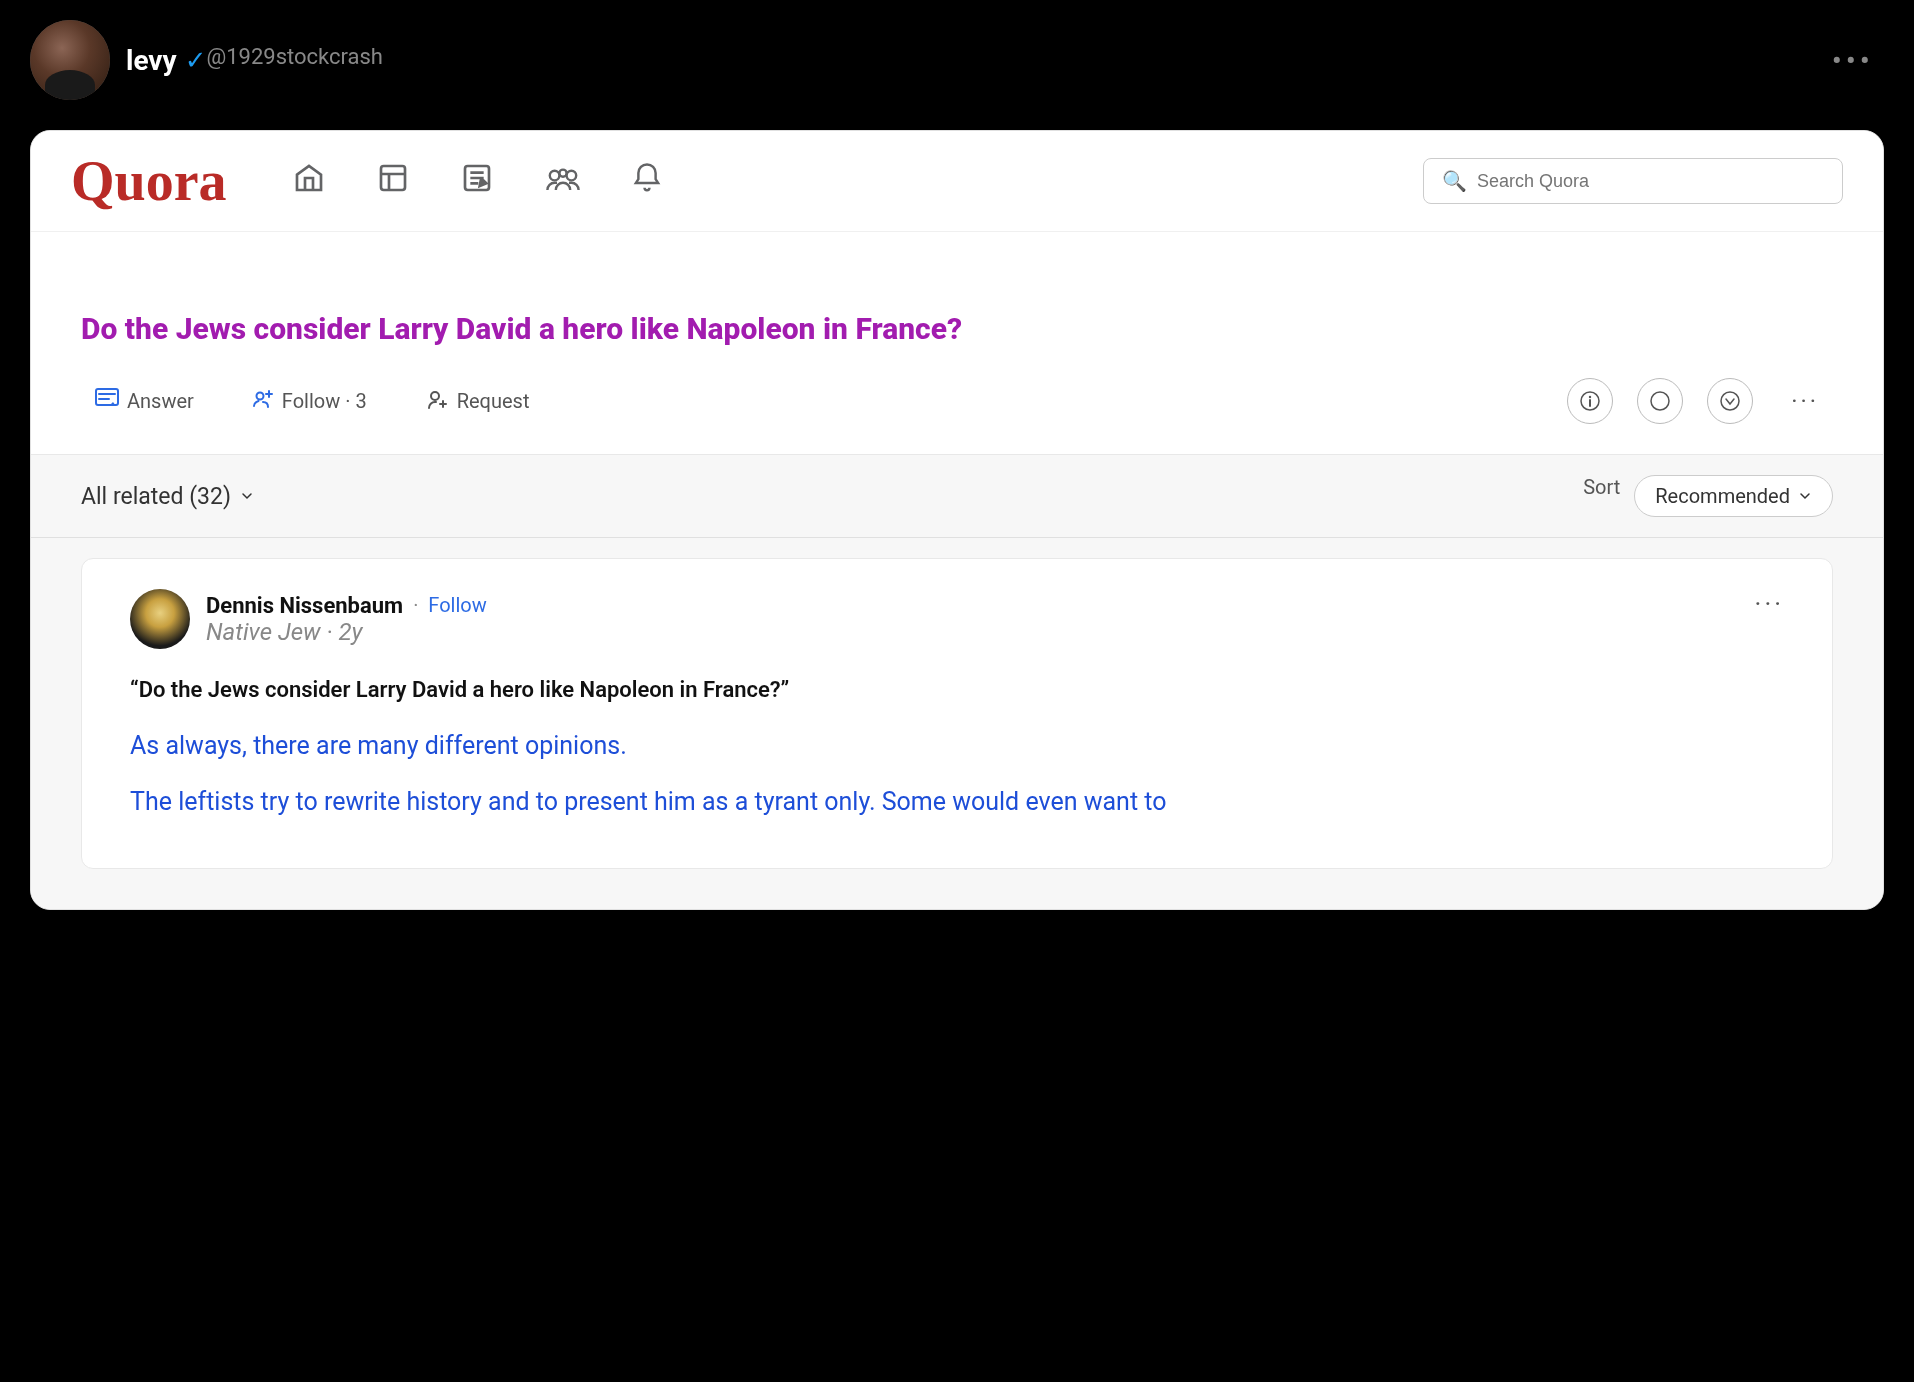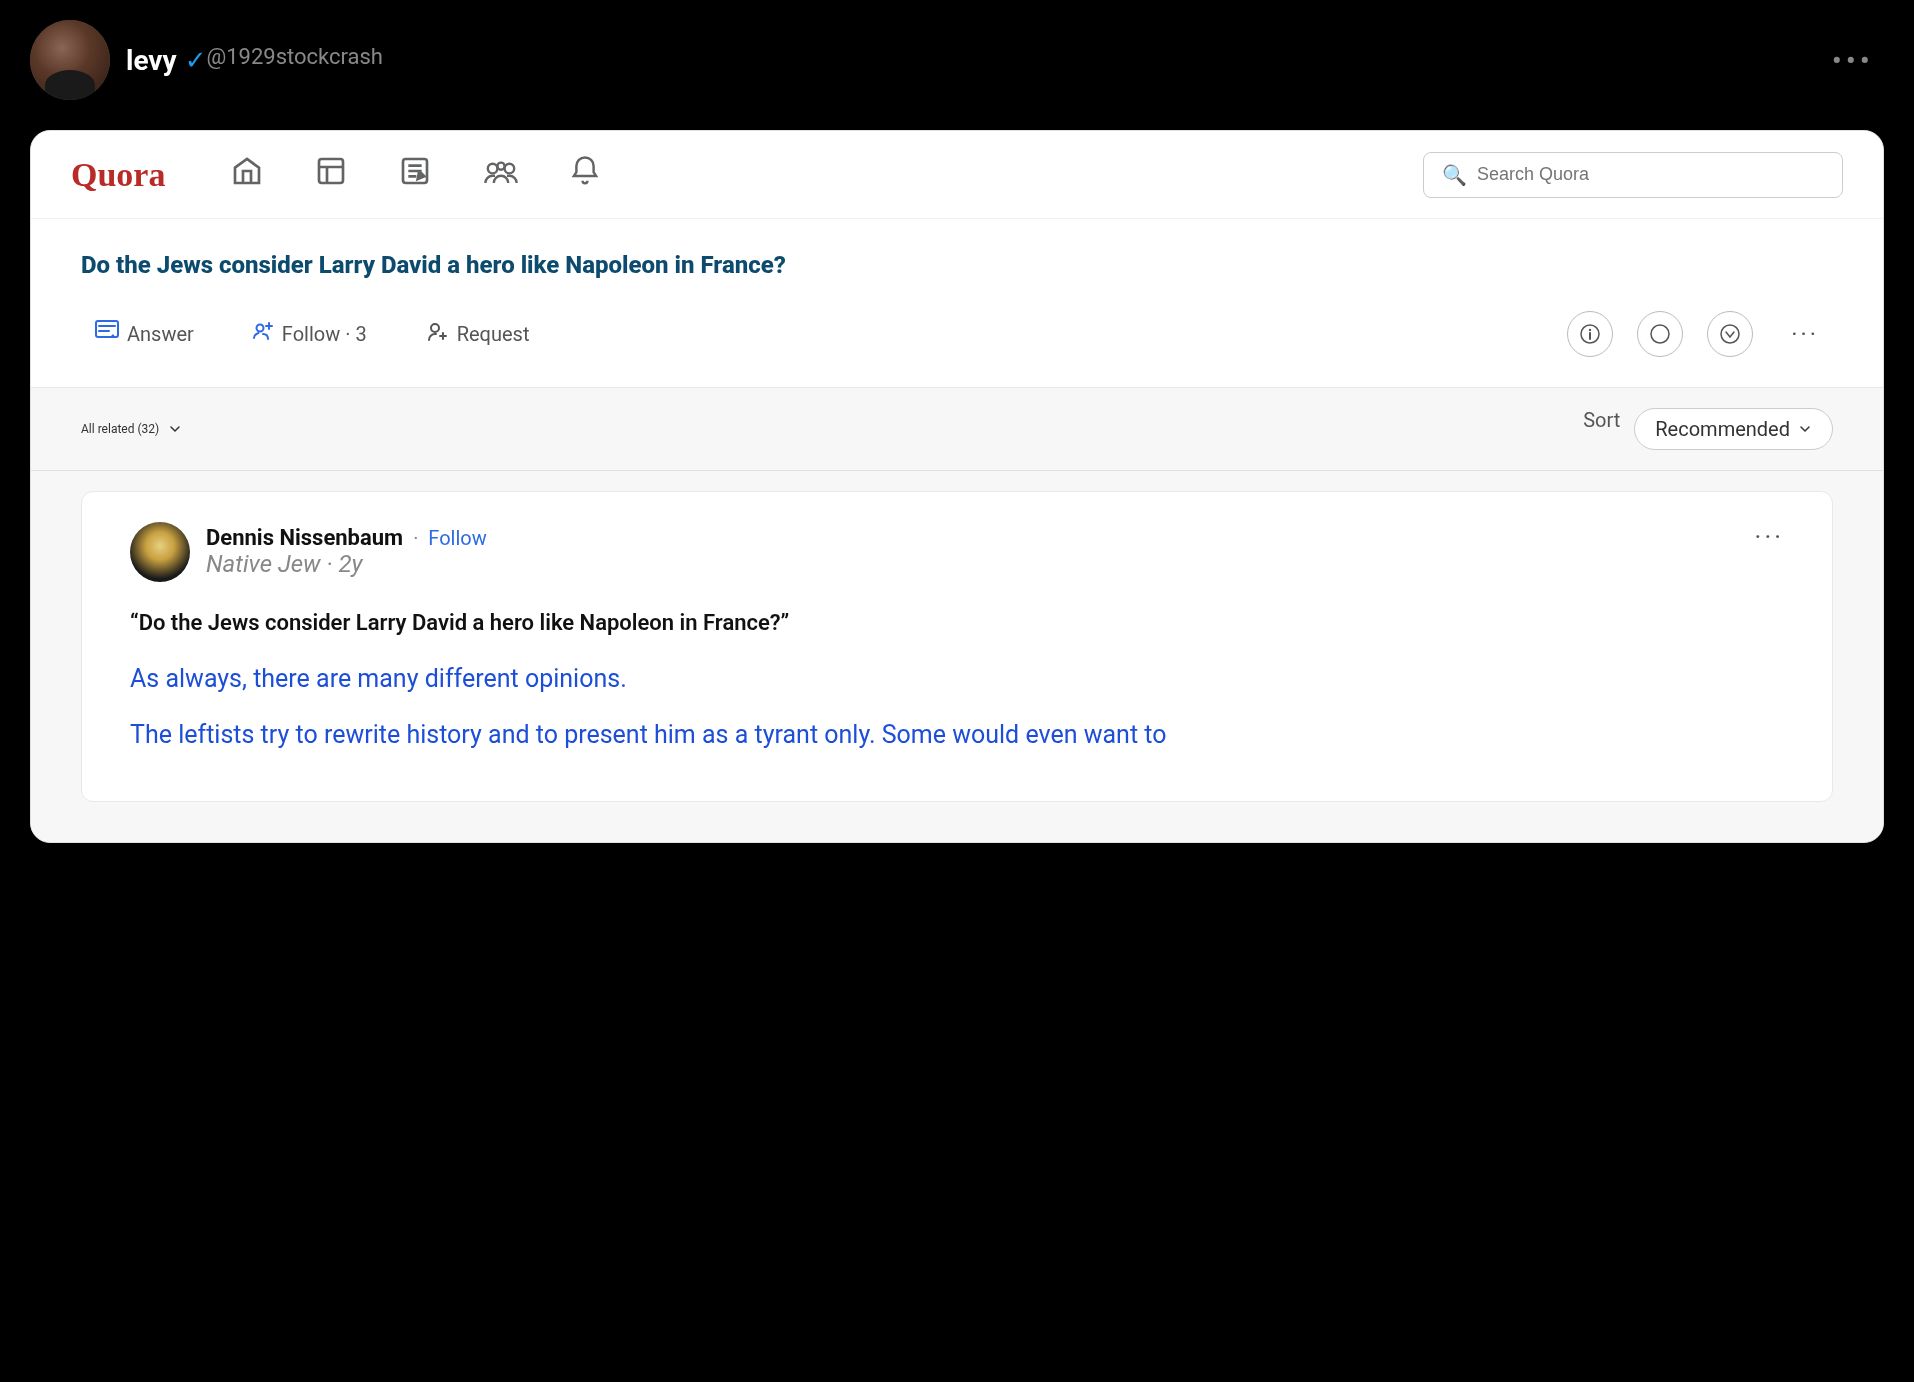--- a/index.html
+++ b/index.html
@@ -102,21 +102,21 @@
       background: #fff;
       padding: 18px 40px;
       display: flex;
       align-items: center;
       gap: 40px;
       border-bottom: 1px solid #f0f0f0;
     }
 
     .quora-logo {
       color: #b92b27;
-      font-size: 34px;
+      font-size: 56px;
       font-weight: 700;
       font-family: Georgia, serif;
       margin-right: 20px;
     }
 
     .nav-icon {
       color: #636466;
       font-size: 30px;
       cursor: pointer;
       padding: 6px;
@@ -148,25 +148,26 @@
     }
 
     
     .question-section {
       background: #fff;
       padding: 30px 50px 30px 50px;
       border-bottom: 1px solid #e8e8e8;
     }
 
     .question-title {
-      font-size: 24px;
+      font-size: 30px;
       font-weight: 800;
-      color: #0c4a6e;
+      color: #a21caf;
       line-height: 1.4;
       margin-bottom: 28px;
+      margin-top: 46px;
     }
 
     .question-actions {
       display: flex;
       align-items: center;
       gap: 30px;
     }
 
     .action-btn {
       display: flex;
@@ -216,21 +217,21 @@
       display: flex;
       align-items: center;
       justify-content: space-between;
       border-bottom: 1px solid #e0e0e0;
     }
 
     .all-related {
       display: flex;
       align-items: center;
       gap: 8px;
-      font-size: 12px;
+      font-size: 23px;
       color: #333;
       cursor: pointer;
     }
 
     .sort-section {
       display: flex;
       gap: 14px;
     }
 
     .sort-label {

